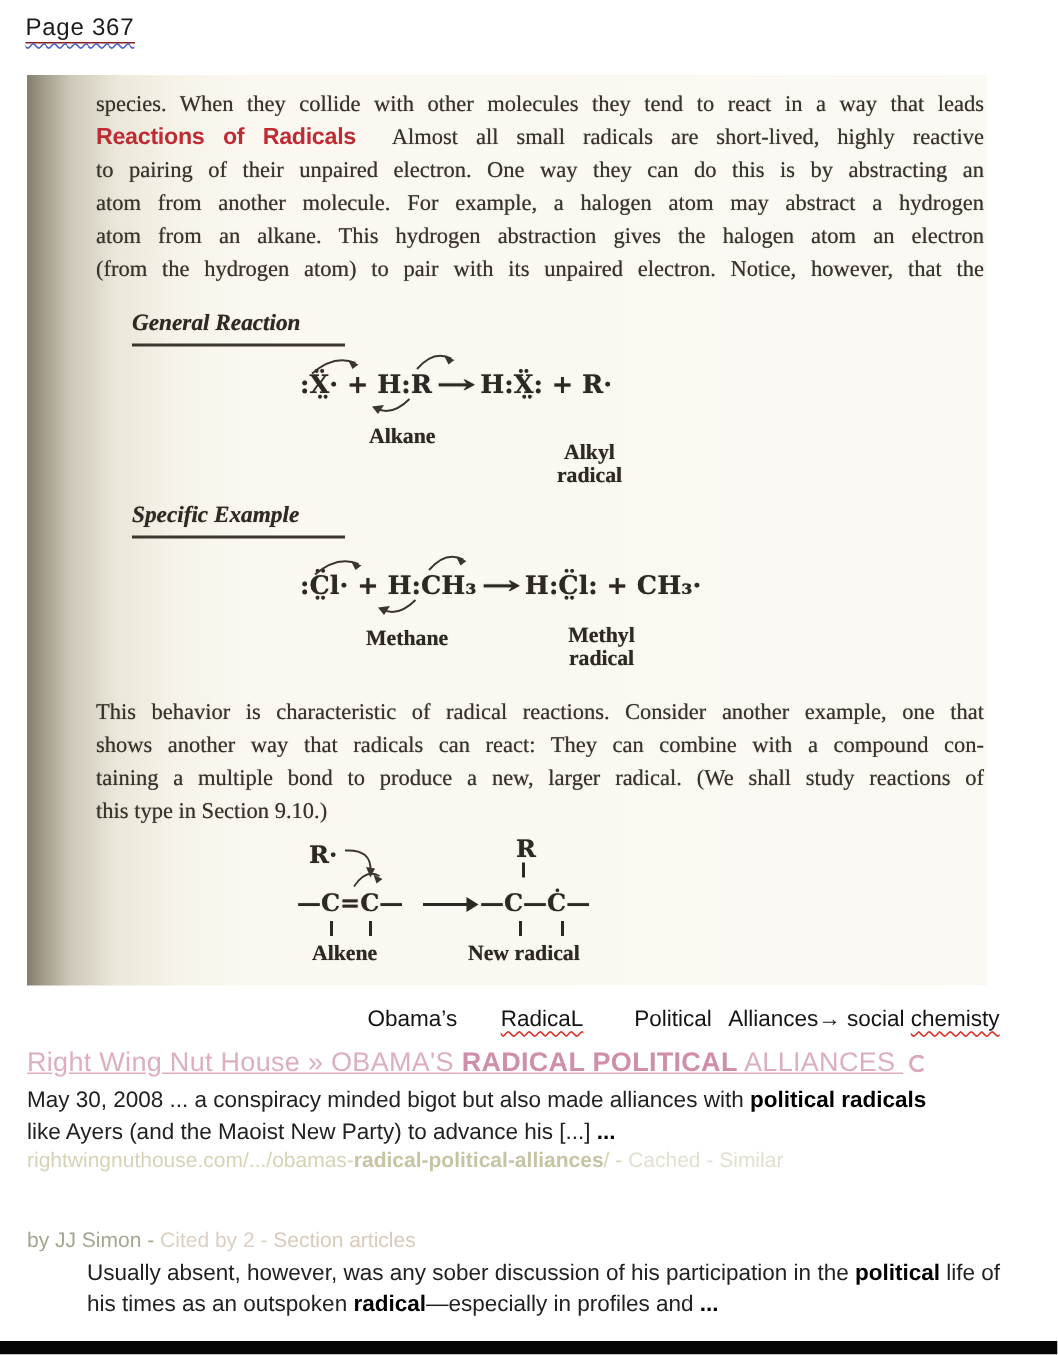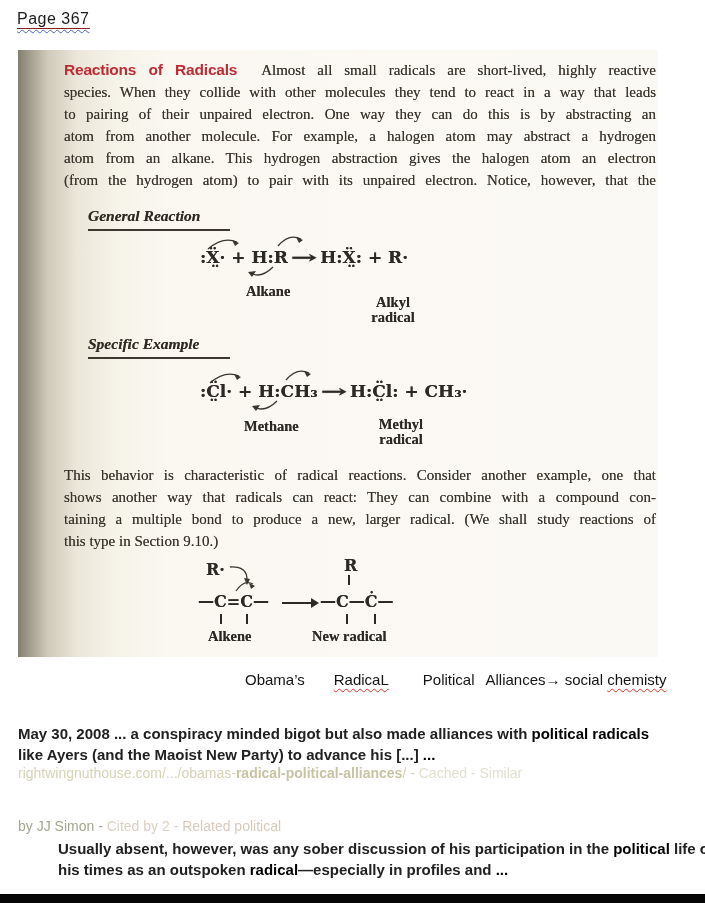--- a/index.html
+++ b/index.html
@@ -42,43 +42,43 @@
   .sq { text-decoration:underline wavy #de2f28; text-decoration-thickness:1px; text-underline-offset:3px; }
 
   
   .result { position:absolute; left:18px; white-space:nowrap; }
   .r-title1 { font-size:18px; color:#ddafbc; text-decoration:underline; text-decoration-color:#ddafbc; letter-spacing:0.2px; }
   .r-title1 .hb { color:#d08fa8; font-weight:bold; text-decoration-color:#d08fa8; }
   .r-title2 { font-size:17.5px; color:#dcb4bf; text-decoration:underline; text-decoration-color:#dcb4bf; }
   .r-title2 .hb { color:#cf96ab; font-weight:bold; }
   .c-icon { display:inline-block; width:12px; height:12px; border:2.5px solid #d9aab8; border-radius:50%;
     border-right-color:transparent; vertical-align:-1px; margin-left:4px; }
-  .snippet { font-size:15px; line-height:21px; color:#212121; overflow:hidden; width:687px;font-weight:bold; }
+  .snippet { font-size:15px; line-height:21px; color:#212121; overflow:hidden; width:687px; }
   .snippet b { color:#000; }
   .url { font-size:14px; color:#d6d3b6; }
   .url .ub { font-weight:bold; color:#c7c4a4; }
   .url .faint { color:#e2e0d0; }
   .byline { font-size:14px; color:#a2a78f; }
   .byline .f1 { color:#dbd0c3; } .byline .f2 { color:#d9cabb; }
   .mini-icons { display:inline-block; vertical-align:-2px; margin-left:6px; }
 
   .bottom-bar { position:absolute; left:0; top:894px; width:705px; height:9px; background:#060606; }
 </style>
 </head>
 <body>
 
 <div id="stage">
 
   <span class="page-link-wrap"><span class="inner">Page 367</span></span>
 
   <div class="scan">
 
     <div class="para" style="top:9px;">
+      <div class="jline">species. When they collide with other molecules they tend to react in a way that leads</div>
       <div class="jline"><span class="red-head">Reactions of Radicals</span>&nbsp;&nbsp;<span>Almost all small radicals are short-lived, highly reactive</span></div>
-      <div class="jline">species. When they collide with other molecules they tend to react in a way that leads</div>
       <div class="jline">to pairing of their unpaired electron. One way they can do this is by abstracting an</div>
       <div class="jline">atom from another molecule. For example, a halogen atom may abstract a hydrogen</div>
       <div class="jline">atom from an alkane. This hydrogen abstraction gives the halogen atom an electron</div>
       <div class="jline">(from the hydrogen atom) to pair with its unpaired electron. Notice, however, that the</div>
     </div>
 
     <div class="sec-head" style="top:157px;">General Reaction</div>
 
     <div class="eq" style="left:182px; top:197px;">
       <span class="e-arc" style="left:6px; top:-13px;">
@@ -168,30 +168,33 @@
       <span class="bond-v" style="left:188px; top:58px;"></span>
       <span class="diag-label" style="left:22px; top:72px;">Alkene</span>
       <span class="diag-label" style="left:126px; top:72px;">New radical</span>
     </div>
   </div>
 
   <div class="typed">
     <span class="gap1">Obama’s</span><span class="sq gap2">RadicaL</span><span class="gap3">Political</span><span>Alliances</span><span>→</span><span style="white-space:pre;"> social </span><span class="sq">chemisty</span>
   </div>
 
+  <div class="result r-title1" style="top:698px;">
+    <span>Right Wing Nut House » OBAMA'S </span><span class="hb">RADICAL POLITICAL</span><span> ALLIANCES </span><span class="c-icon"></span>
+  </div>
   <div class="result snippet" style="top:723px;">
     <div><span>May 30, 2008 ... a conspiracy minded bigot but also made alliances with </span><b>political radicals</b></div>
     <div><span>like Ayers (and the Maoist New Party) to advance his [...] </span><b>...</b></div>
   </div>
   <div class="result url" style="top:765px;">
     <span>rightwingnuthouse.com/.../obamas-</span><span class="ub">radical-political-alliances</span><span>/ - </span><span class="faint">Cached</span><span class="faint"> - </span><span class="faint">Similar</span>
   </div>
 
   <div class="result byline" style="top:818px;">
-    <span>by JJ Simon</span><span> - </span><span class="f1">Cited by 2</span><span class="f1"> - </span><span class="f2">Related political</span>
+    <span>by JJ Simon</span><span> - </span><span class="f1">Cited by 2</span><span class="f1"> - </span><span class="f2">Section articles</span>
   </div>
   <div class="result snippet" style="top:838px;margin-left:40px;">
     <div><span>Usually absent, however, was any sober discussion of his participation in the </span><b>political</b><span> life of</span></div>
     <div><span>his times as an outspoken </span><b>radical</b><span>—especially in profiles and </span><b>...</b></div>
   </div>
 
   <div class="bottom-bar"></div>
 </div>
 
 </body></html>

